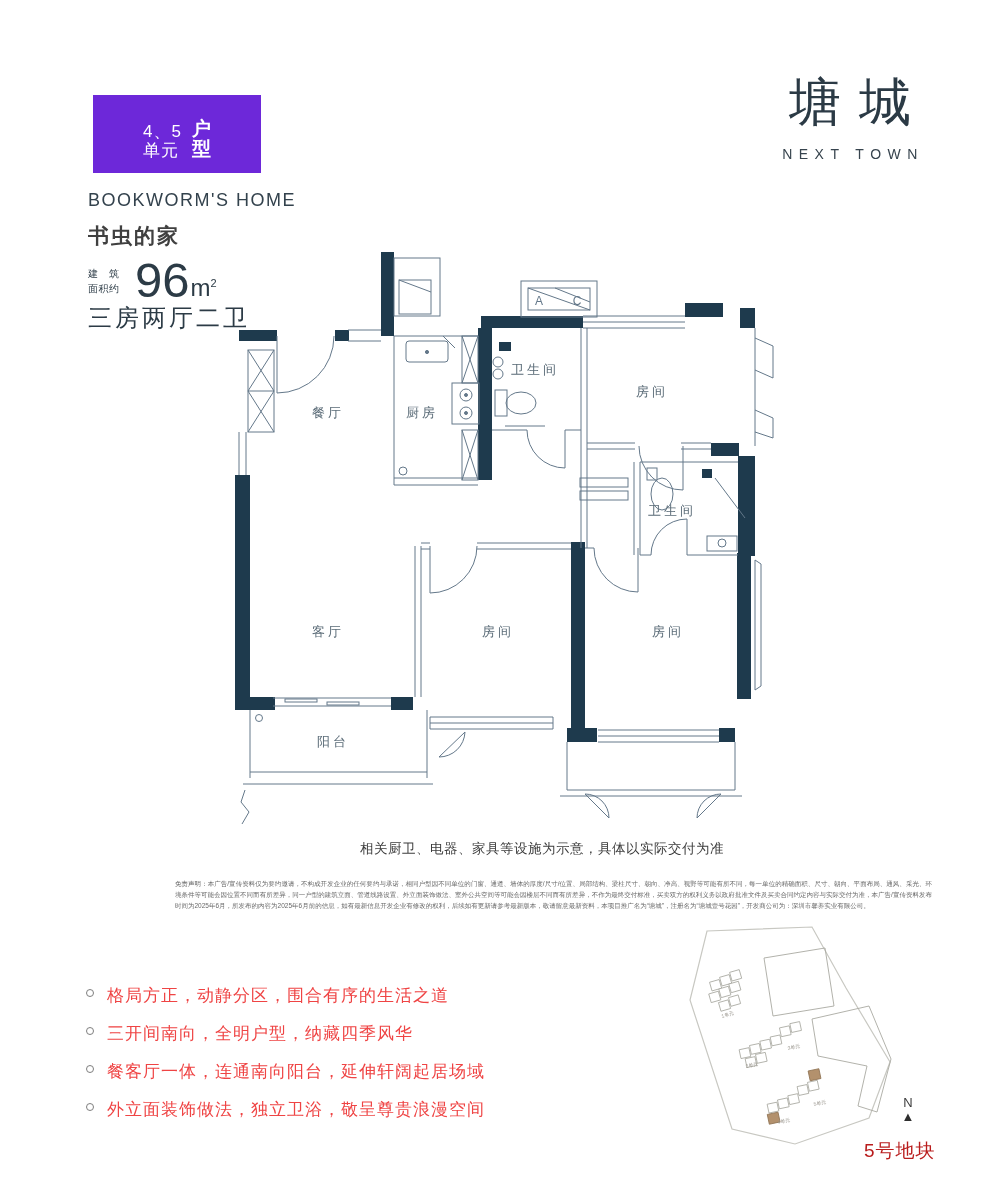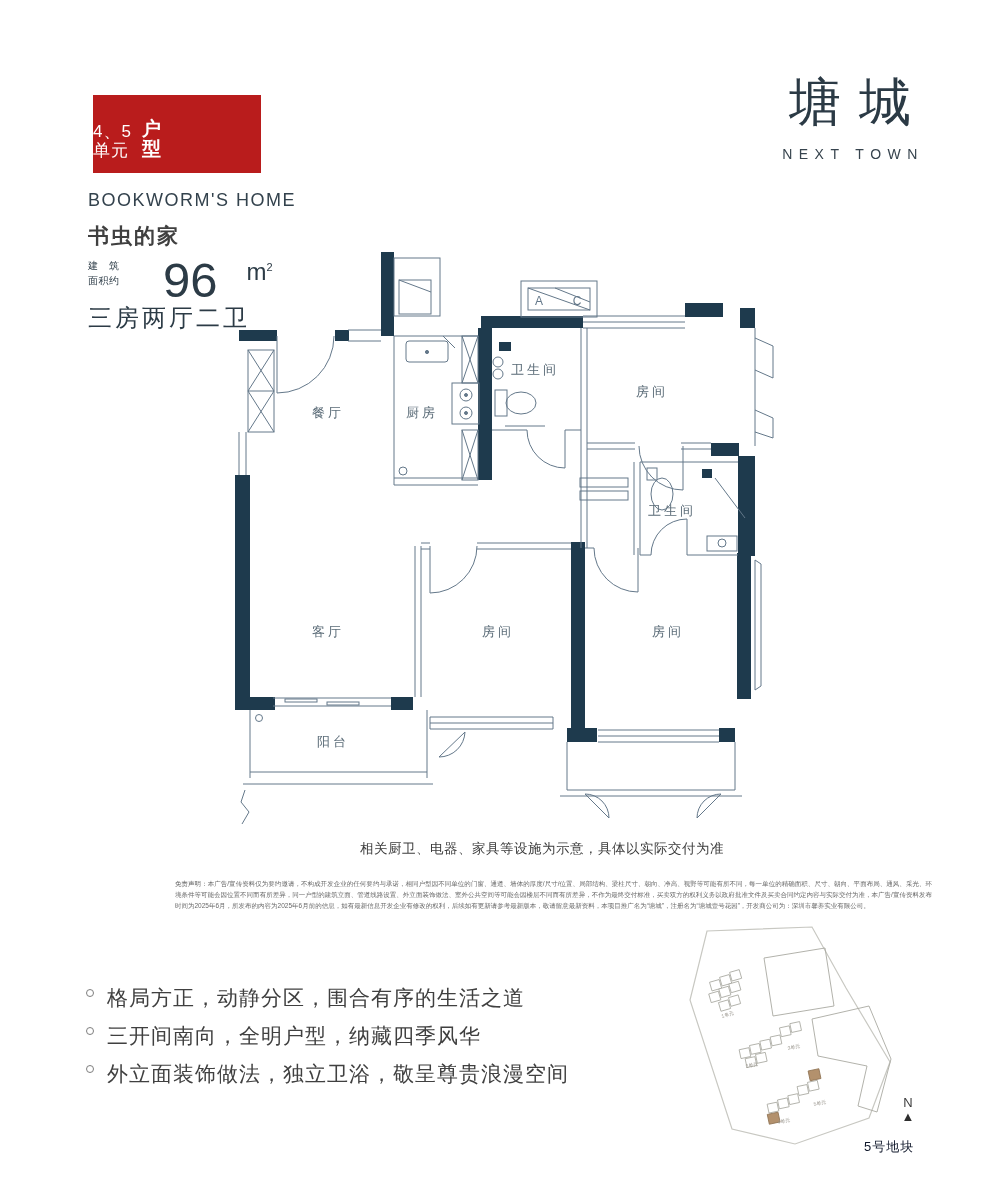--- a/index.html
+++ b/index.html
@@ -1,35 +1,35 @@
 <!DOCTYPE html>
 <html><head>
 <meta charset="utf-8">
 <style>
   * { margin:0; padding:0; box-sizing:border-box; }
   body { background:#ffffff; font-family:"Liberation Sans", sans-serif; }
   .page { position:relative; width:1000px; height:1194px; background:#ffffff; overflow:hidden; }
 
   
   .badge { position:absolute; left:93px; top:95px; width:168px; height:78px;
-           background:#b91c1c; color:#fff; display:flex; align-items:center; }
+           background:#6d28d9; color:#fff; display:flex; align-items:center; justify-content:center; }
   .badge .units { display:flex; flex-direction:column; line-height:1.12; font-size:17px; margin-right:7px; margin-top:14px; letter-spacing:1px;}
   .badge .code  { font-size:64px; font-weight:500; letter-spacing:-2px; line-height:1; margin-top:2px;}
   .badge .suffix { display:flex; flex-direction:column; line-height:1.05; font-size:19px; font-weight:600; margin-left:3px; margin-top:10px;}
 
   
   .logo { position:absolute; left:770px; top:68px; width:160px; text-align:center; color:#2b3a45; }
   .logo .cn { font-size:52px; letter-spacing:18px; padding-left:18px; font-weight:400; }
   .logo .en { font-size:14px; letter-spacing:6.5px; padding-left:6px; margin-top:8px; color:#37444e; }
 
   
   .h-en { position:absolute; left:88px; top:190px; font-size:18px; letter-spacing:1.5px; color:#33424d; font-weight:400; }
   .h-cn { position:absolute; left:88px; top:222px; font-size:21px; font-weight:700; color:#404040; letter-spacing:2px; }
 
-  .area { position:absolute; left:88px; top:258px; color:#2c3b46; display:flex; align-items:flex-start;gap:28px; }
+  .area { position:absolute; left:88px; top:258px; color:#2c3b46; display:flex; align-items:flex-end; }
   .area .lbl { font-size:10px; line-height:1.5; margin-right:5px; margin-bottom:6px; }
   .area .lbl .l1 { letter-spacing:11px; display:block; }
   .area .lbl .l2 { letter-spacing:0.5px; display:block; }
   .area .val { font-size:49px; font-weight:400; line-height:0.9; }
   .area .unit { font-size:24px; margin-left:1px; }
   .area sup { font-size:11px; vertical-align:super; }
   .rooms-line { position:absolute; left:88px; top:302px; font-size:24px; font-weight:400; letter-spacing:3px; color:#2c3b46; }
 
   
   .plan { position:absolute; left:215px; top:250px; }
@@ -39,28 +39,28 @@
 
   .caption { position:absolute; left:360px; top:840px; font-size:13.5px; color:#3c3c3c; letter-spacing:0.5px; }
 
   .disclaimer { position:absolute; left:175px; top:878px; width:757px; font-size:6.5px; line-height:1.7;
                 color:#6a6a6a; text-align:justify; }
 
   
   .features { position:absolute; left:86px; top:984px; }
   .feature { display:flex; align-items:flex-start; height:38px; }
   .feature .ring { width:8px; height:8px; border:1.5px solid #7e7e7e; border-radius:50%; margin-top:5px; margin-right:13px; flex:none; }
-  .feature .txt { font-size:21px; color:#404040; letter-spacing:1px; }
+  .feature .txt { font-size:17px; color:#ef4444; letter-spacing:1px; }
 
   
   .siteplan { position:absolute; left:662px; top:916px; }
   .north { position:absolute; left:897px; top:1096px; text-align:center; color:#3c3c3c; width:22px;}
   .north .n { font-size:13px; display:block; line-height:1; }
   .north .tri { font-size:13px; display:block; line-height:1; margin-top:1px; color:#2e2e2e; }
-  .plot-label { position:absolute; left:864px; top:1138px; font-size:13px; color:#0f172a; letter-spacing:1px; }
+  .plot-label { position:absolute; left:864px; top:1138px; font-size:19px; color:#b91c1c; letter-spacing:1px; }
   .sp-label { font-size:5px; fill:#9a968e; }
 </style>
 </head>
 <body>
 
 <div class="page">
 
   <div class="badge">
     <div class="units">
       <span>4、5</span>
@@ -223,20 +223,24 @@
     <div class="feature">
       <span class="ring"></span>
       <span class="txt">格局方正，动静分区，围合有序的生活之道</span>
     </div>
     <div class="feature">
       <span class="ring"></span>
       <span class="txt">三开间南向，全明户型，纳藏四季风华</span>
     </div>
     <div class="feature">
       <span class="ring"></span>
+      <span class="txt">餐客厅一体，连通南向阳台，延伸轩阔起居场域</span>
+    </div>
+    <div class="feature">
+      <span class="ring"></span>
       <span class="txt">外立面装饰做法，独立卫浴，敬呈尊贵浪漫空间</span>
     </div>
   </div>
 
   <svg class="siteplan" width="232" height="232" viewBox="0 0 232 232">
     <polygon points="45,15 150,11 184,72 228,146 207,202 133,228 70,213 28,84" fill="none" stroke="#c8c8c2" stroke-width="1.2"></polygon>
     <g fill="none" stroke="#a9a9a2" stroke-width="0.9">
       <polygon points="102,42 163,32 172,90 111,100"></polygon>
       <path d="M150,103 L207,90 L229,143 L215,196 L196,190 L205,150 L156,140 Z"></path>
     </g>

